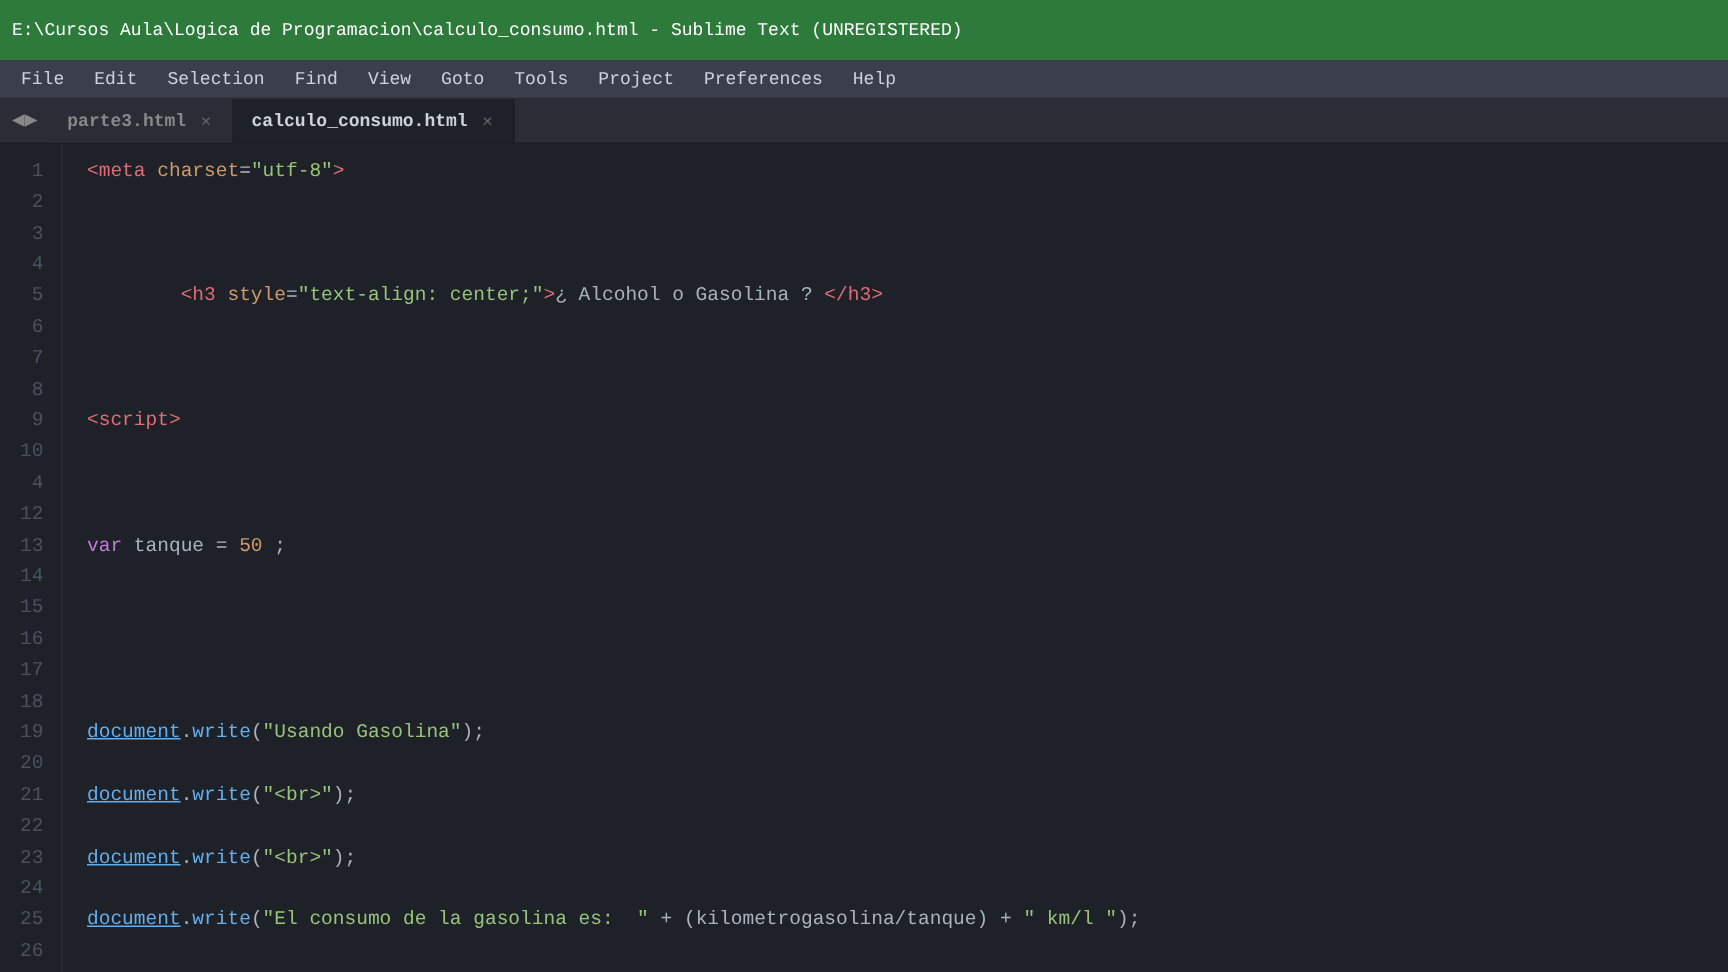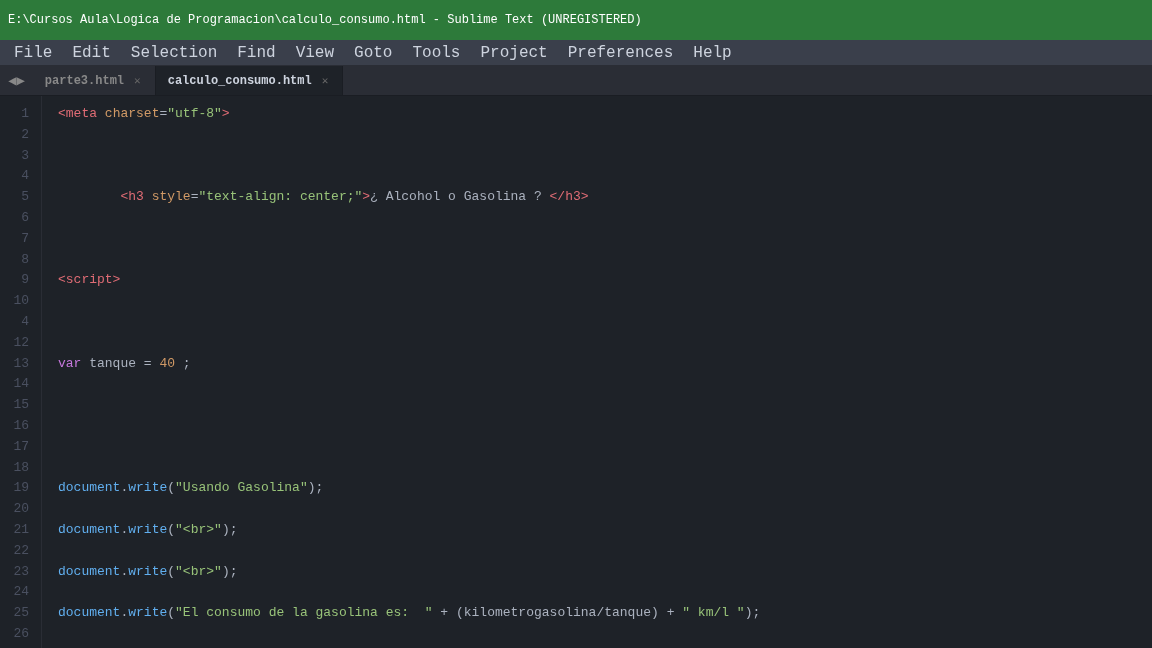--- a/index.html
+++ b/index.html
@@ -21,21 +21,21 @@
     #menu-bar {
       background: #3a3f4b;
       display: flex;
       align-items: center;
       height: 26px;
       padding: 0 4px;
       border-bottom: 1px solid #2a2d35;
     }
     .menu-item {
       color: #cdd3de;
-      font-size: 16px;
+      font-size: 12px;
       padding: 3px 10px;
       cursor: pointer;
       border-radius: 3px;
       font-family: Liberation Mono, monospace;
     }
 
     
     #tab-bar {
       background: #2a2d35;
       display: flex;
@@ -113,21 +113,21 @@
 
     
     .tag { color: #e06c75; }
     .attr-name { color: #d19a66; }
     .attr-value { color: #98c379; }
     .kw { color: #c678dd; }
     .str { color: #98c379; }
     .num { color: #d19a66; }
     .punct { color: #abb2bf; }
     .plain { color: #abb2bf; }
-    .obj { color: #61afef; }
+    .obj { color: #61afef; text-decoration: underline; }
     .method { color: #61afef; }
 
     
     #code-area::-webkit-scrollbar { width: 8px; height: 8px; }
     #code-area::-webkit-scrollbar-track { background: #1e2228; }
     #code-area::-webkit-scrollbar-thumb { background: #3a3f4b; border-radius: 4px; }
   </style>
 </head>
 <body>
 
@@ -190,21 +190,21 @@
     <span class="line-num">25</span>
     <span class="line-num">26</span>
   </div>
 
   <div id="code-area"><span class="line"><span class="tag">&lt;meta</span> <span class="attr-name">charset</span><span class="punct">=</span><span class="attr-value">"utf-8"</span><span class="tag">&gt;</span></span>
 <span class="line"></span>
 <span class="line">        <span class="tag">&lt;h3</span> <span class="attr-name">style</span><span class="punct">=</span><span class="attr-value">"text-align: center;"</span><span class="tag">&gt;</span><span class="plain">¿ Alcohol o Gasolina ? </span><span class="tag">&lt;/h3&gt;</span></span>
 <span class="line"></span>
 <span class="line"><span class="tag">&lt;script&gt;</span></span>
 <span class="line"></span>
-<span class="line"><span class="kw">var</span> <span class="plain">tanque </span><span class="punct">= </span><span class="num">40</span> <span class="punct">;</span></span>
+<span class="line"><span class="kw">var</span> <span class="plain">tanque </span><span class="punct">= </span><span class="num">50</span> <span class="punct">;</span></span>
 <span class="line"></span>
 <span class="line"></span>
 <span class="line"><span class="obj">document</span><span class="punct">.</span><span class="method">write</span><span class="punct">(</span><span class="str">"Usando Gasolina"</span><span class="punct">);</span></span>
 <span class="line"><span class="obj">document</span><span class="punct">.</span><span class="method">write</span><span class="punct">(</span><span class="str">"&lt;br&gt;"</span><span class="punct">);</span></span>
 <span class="line"><span class="obj">document</span><span class="punct">.</span><span class="method">write</span><span class="punct">(</span><span class="str">"&lt;br&gt;"</span><span class="punct">);</span></span>
 <span class="line"><span class="obj">document</span><span class="punct">.</span><span class="method">write</span><span class="punct">(</span><span class="str">"El consumo de la gasolina es:  "</span> <span class="punct">+</span> <span class="punct">(</span><span class="plain">kilometrogasolina</span><span class="punct">/</span><span class="plain">tanque</span><span class="punct">)</span> <span class="punct">+</span> <span class="str">" km/l "</span><span class="punct">);</span></span>
 
 
 
 

